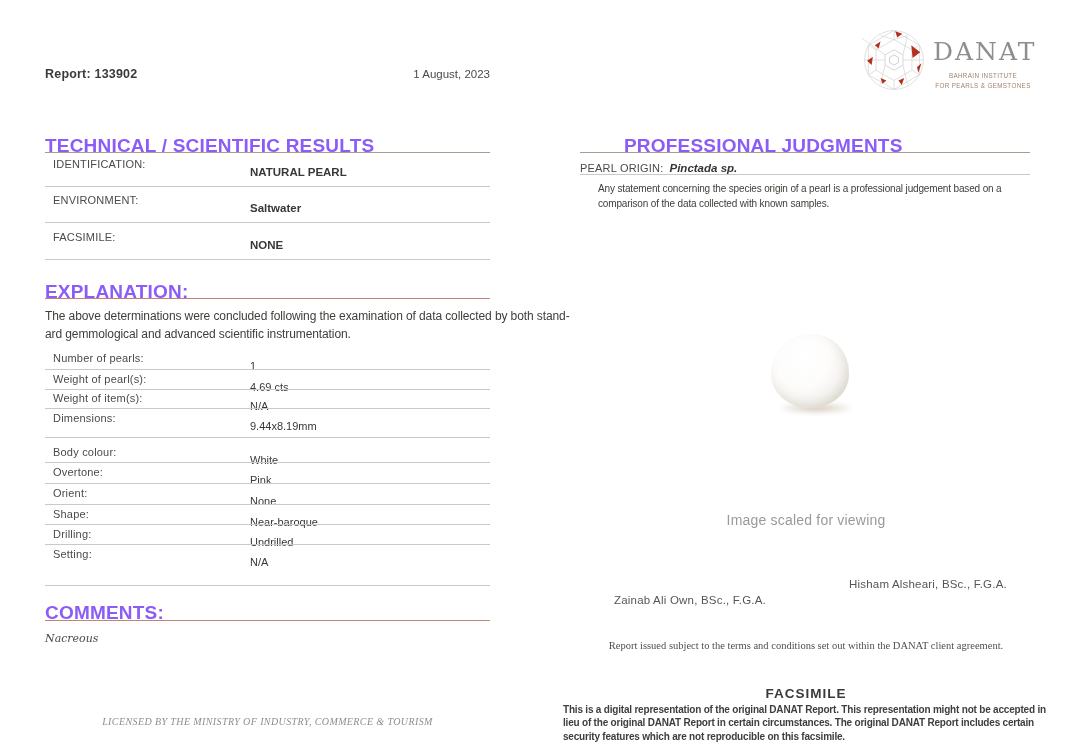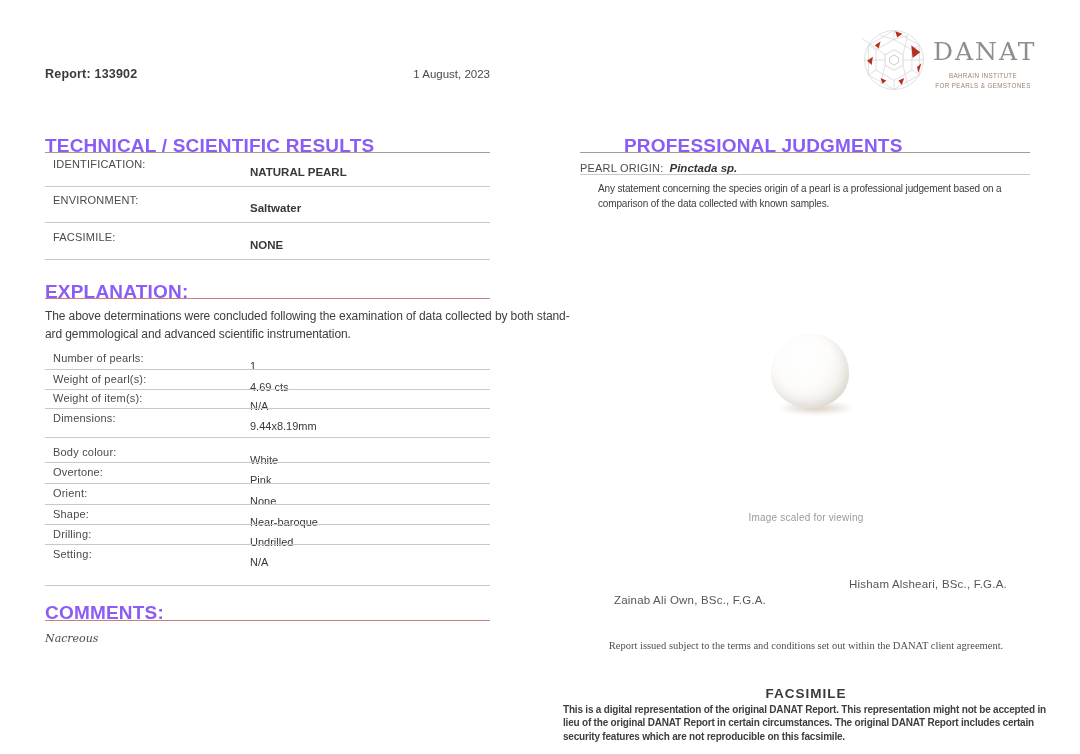--- a/index.html
+++ b/index.html
@@ -41,21 +41,21 @@
   .pearl { left:771px; top:334px; width:78px; height:74px;
     border-radius: 52% 48% 50% 50% / 55% 53% 46% 47%;
     background: radial-gradient(ellipse at 40% 32%, #ffffff 0%, #fdfcfb 42%, #f2f0ec 70%, #e4e0d9 90%, #ddd8d0 100%);
     box-shadow: inset -3px -4px 9px rgba(185,175,158,0.32), inset 2px 3px 6px rgba(255,255,255,0.9);
   }
   .pearl-shadow { left:779px; top:402px; width:74px; height:12px;
     background: radial-gradient(ellipse at center, rgba(168,146,120,0.5) 0%, rgba(168,146,120,0.18) 52%, rgba(168,146,120,0) 75%);
     filter: blur(2px); border-radius:50%;
   }
 
-  .img-caption { left:580px; top:512px; width:452px; text-align:center; font-size:10px; color:#9a9a9a; letter-spacing:0.2px; }
+  .img-caption { left:580px; top:512px; width:452px; text-align:center; font-size:14px; color:#9a9a9a; letter-spacing:0.2px; }
 
   .sig { font-size:11.5px; color:#565656; letter-spacing:0.2px; }
 
   .terms-note { left:580px; top:640px; width:452px; text-align:center; font-family:"Liberation Serif", serif; font-size:10.5px; color:#4f4f4f; }
 
   .fac-title { left:580px; top:686px; width:452px; text-align:center; font-size:13.5px; font-weight:bold; color:#3a3a3a; letter-spacing:1px; }
   .fac-text { left:563px; top:703px; width:505px; font-size:10px; font-weight:bold; color:#3e3e3e; line-height:1.34; white-space:pre; letter-spacing:-0.2px; }
 </style>
 </head>
 <body>
@@ -185,20 +185,21 @@
   <span class="lbl">Setting:</span>
   <span class="val">N/A</span>
 </div>
 <div class="abs gline" style="left:45px;top:585px;width:445px;"></div>
 
 <div class="abs sec-title" style="left:45px;top:602px;">COMMENTS:</div>
 <div class="abs redline" style="left:45px;top:620px;width:445px;"></div>
 <div class="abs comments-txt" style="left:45px;top:632px;">Nacreous</div>
 
 <div class="abs left-footer" style="left:45px;top:715px;">
+  <div>LICENSED BY THE MINISTRY OF INDUSTRY, COMMERCE &amp; TOURISM</div>
 </div>
 
 <div class="abs sec-title" style="left:580px;top:135px;margin-left:44px;">PROFESSIONAL JUDGMENTS</div>
 <div class="abs hline" style="left:580px;top:152px;width:450px;"></div>
 
 <div class="abs" style="left:580px;top:158px;">
   <span class="origin-lbl">PEARL ORIGIN:</span><span class="origin-val">Pinctada sp.</span>
 </div>
 <div class="abs gline" style="left:580px;top:174px;width:450px;"></div>
 

